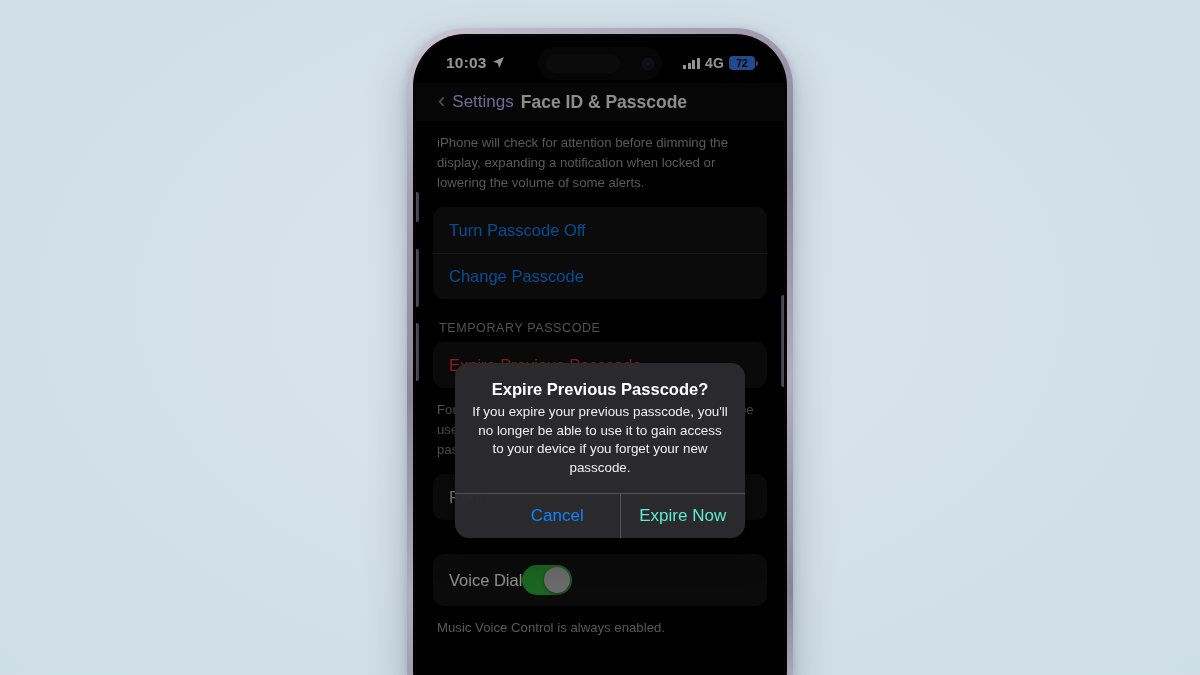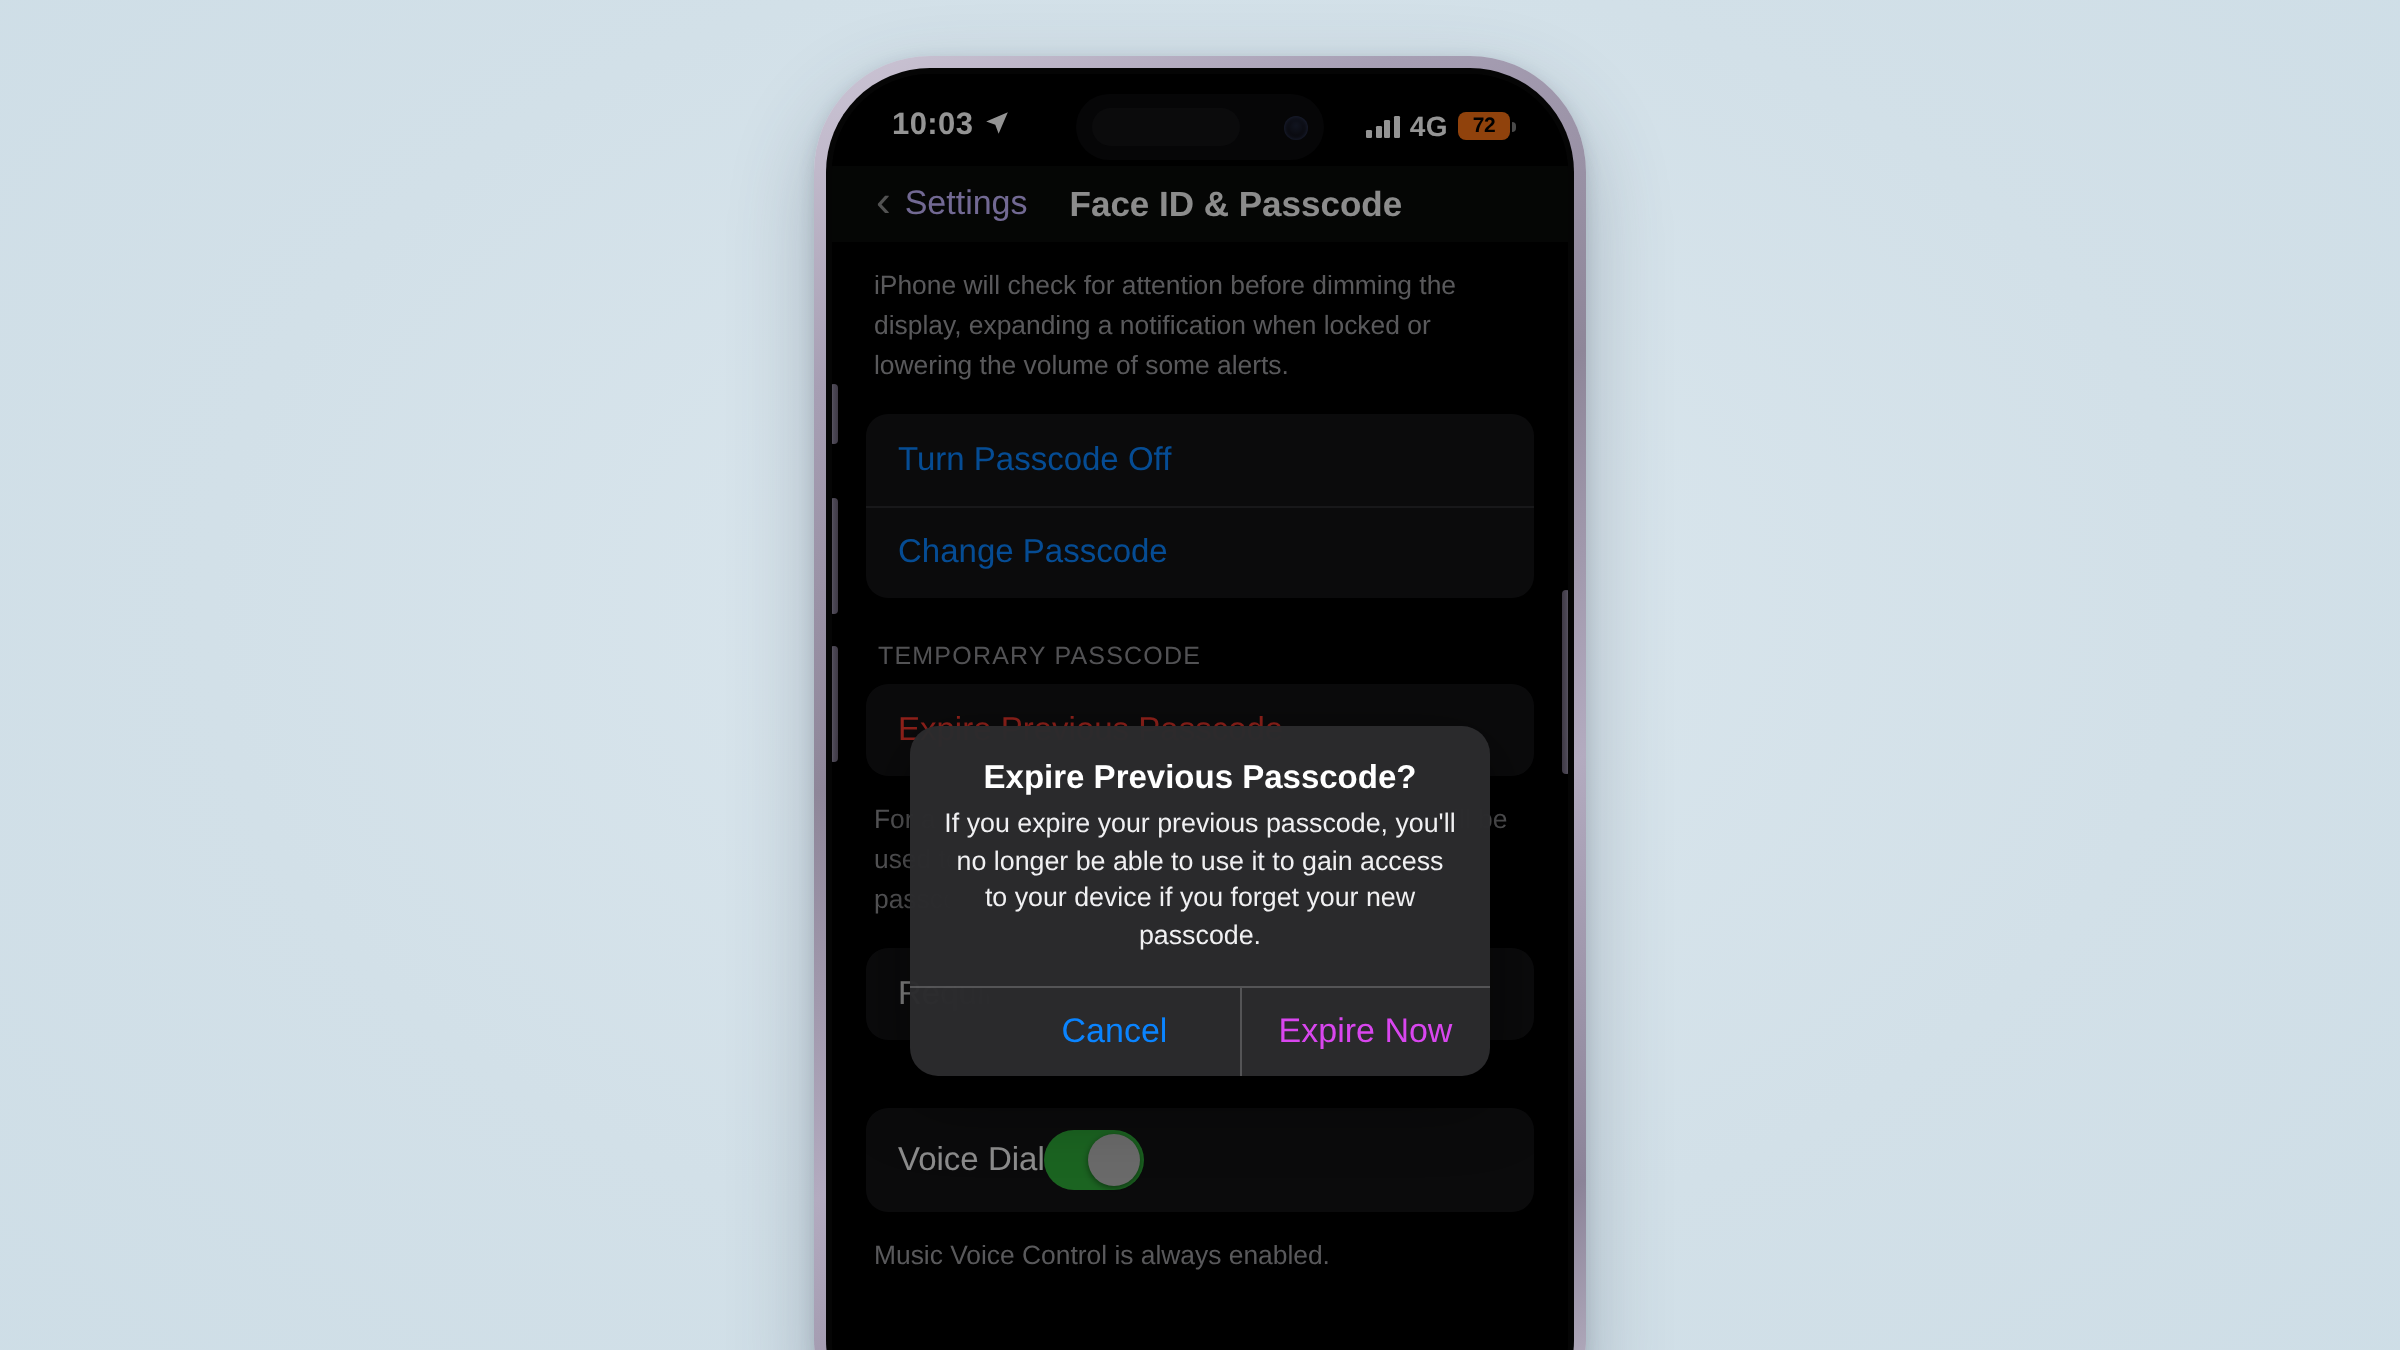--- a/index.html
+++ b/index.html
@@ -60,21 +60,21 @@
   #loc-arrow { display:inline-block; transform:translateY(1px); }
   #sb-right { display:flex; align-items:center; gap:5px; }
   #signal { display:flex; align-items:flex-end; gap:1.5px; height:11px; }
   #signal i { display:block; width:3px; background:#fff; border-radius:.6px; }
   #signal i:nth-child(1){height:4px;}
   #signal i:nth-child(2){height:6px;}
   #signal i:nth-child(3){height:8.5px;}
   #signal i:nth-child(4){height:11px; background:#fff;}
   #net { font-size:14px; font-weight:600; }
   #battery { position:relative; display:flex; align-items:center; }
-  #batt-body { width:26px; height:14px; border-radius:4px; background:#f97316;
+  #batt-body { width:26px; height:14px; border-radius:4px; background:#3b82f6;
     display:flex; align-items:center; justify-content:center; }
   #batt-pct { color:#000; font-size:10.5px; font-weight:bold; letter-spacing:-.2px; }
   #batt-cap { width:2px; height:5px; background:rgba(255,255,255,.5);
     border-radius:0 2px 2px 0; margin-left:1px; }
 
   
   #island {
     position:absolute; left:50%; top:10px; transform:translateX(-50%);
     width:124px; height:33px; border-radius:20px;
     background:#0b0b0d; z-index:6;
@@ -90,21 +90,21 @@
   #navbar {
     position:relative; height:38px;
     display:flex; align-items:center; gap:7px;
     padding:0 16px 0 22px;
     background:rgba(18,20,18,.55);
     z-index:4;
   }
   #back-chevron { font-size:22px; font-weight:300; color:#8d8d8d; line-height:1;
     transform:translateY(-1px); }
   #back-label { font-size:17px; color:#c4b5fd; }
-  #nav-title { font-size:17.5px; font-weight:bold; color:#f2f2f2; margin-left:14px; }
+  #nav-title { font-size:17.5px; font-weight:bold; color:#f2f2f2; }
 
   
   #content { position:relative; padding:0 17px; z-index:2; }
   .footnote {
     font-size:13.2px; line-height:20px; color:#9a9a9e;
     padding:12px 4px 14px 4px;
   }
   .group {
     background:#141416; border-radius:11px; overflow:hidden;
   }
@@ -140,21 +140,21 @@
     box-shadow:0 10px 34px rgba(0,0,0,.55);
   }
   #alert-body { padding:17px 16px 16px 16px; }
   #alert-title { font-size:16.5px; font-weight:bold; color:#fff; margin-bottom:4px; }
   #alert-msg { font-size:13.4px; line-height:18.5px; color:#f0f0f2; }
   #alert-actions { display:flex; border-top:.5px solid rgba(255,255,255,.20);padding-left:40px; }
   .alert-btn {
     flex:1; height:44px; line-height:44px; font-size:17px; cursor:pointer;
   }
   #btn-cancel { color:#0a84ff; border-right:.5px solid rgba(255,255,255,.20); }
-  #btn-expire { color:#d946ef; }
+  #btn-expire { color:#5eead4; }
 </style>
 </head>
 <body>
 
 <div id="phone">
   <div id="phone-inner">
     <div id="screen">
 
       <div class="sidebtn" id="btn-mute"></div>
       <div class="sidebtn" id="btn-volup"></div>

